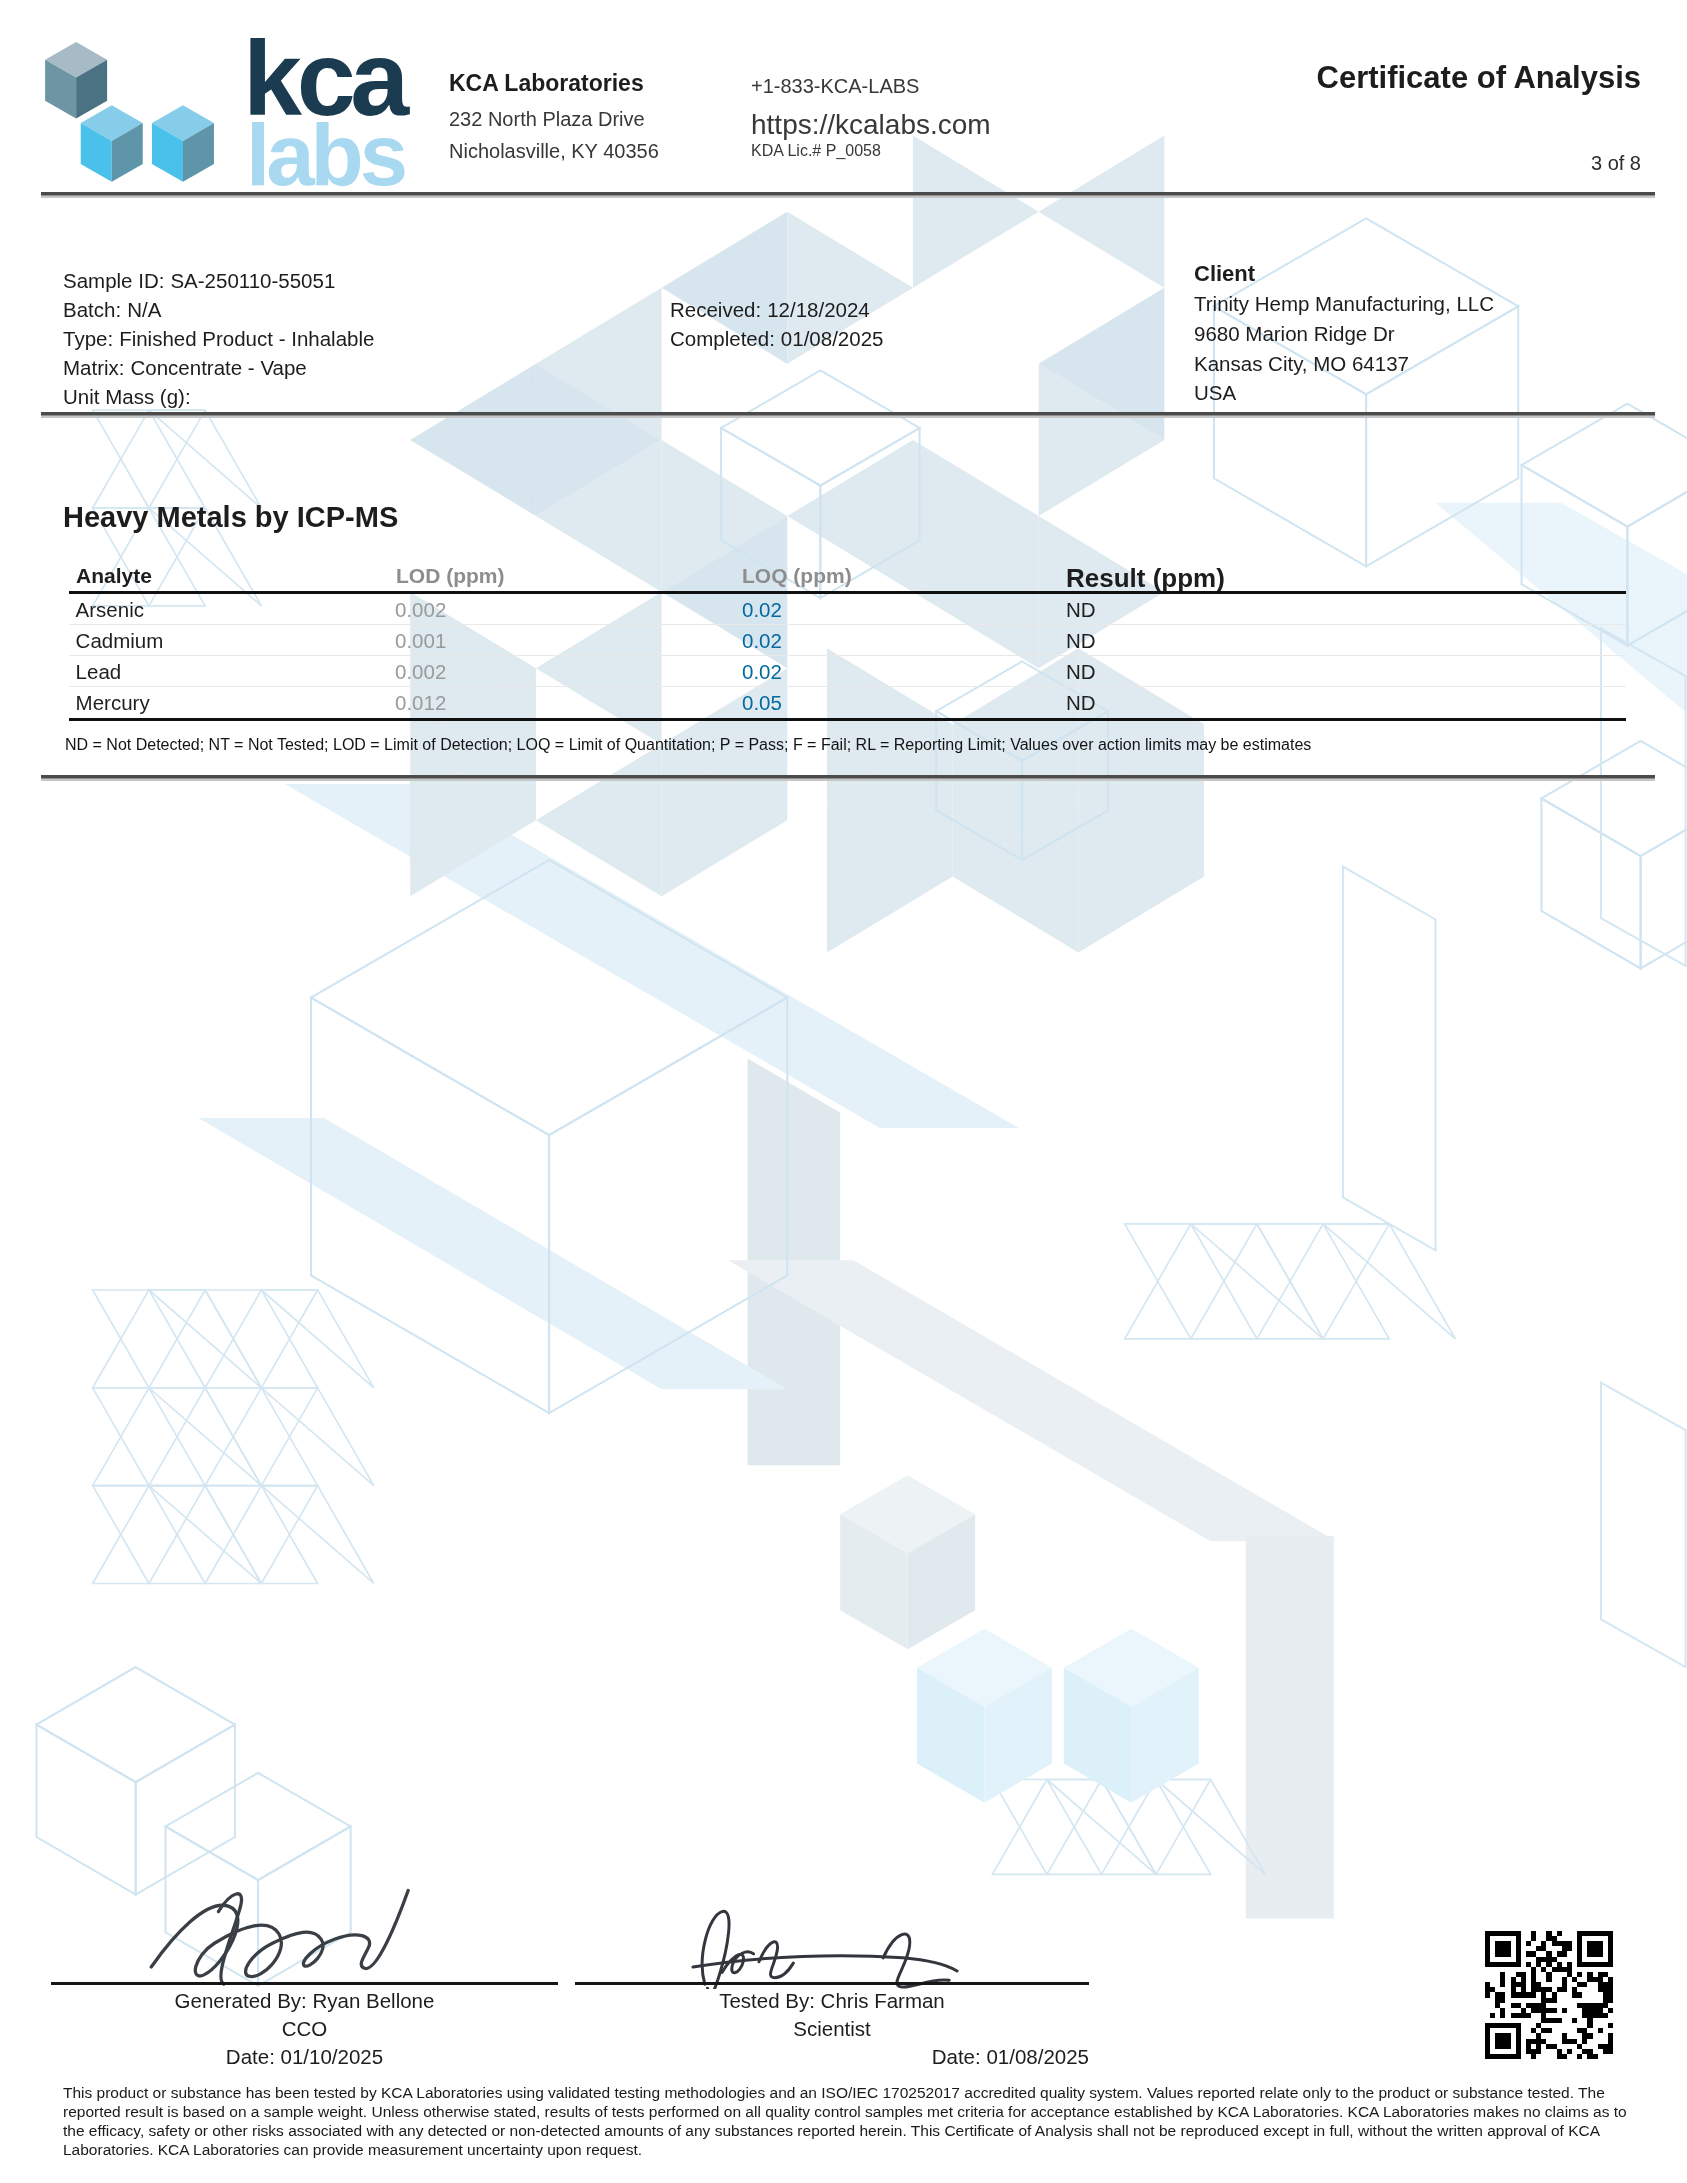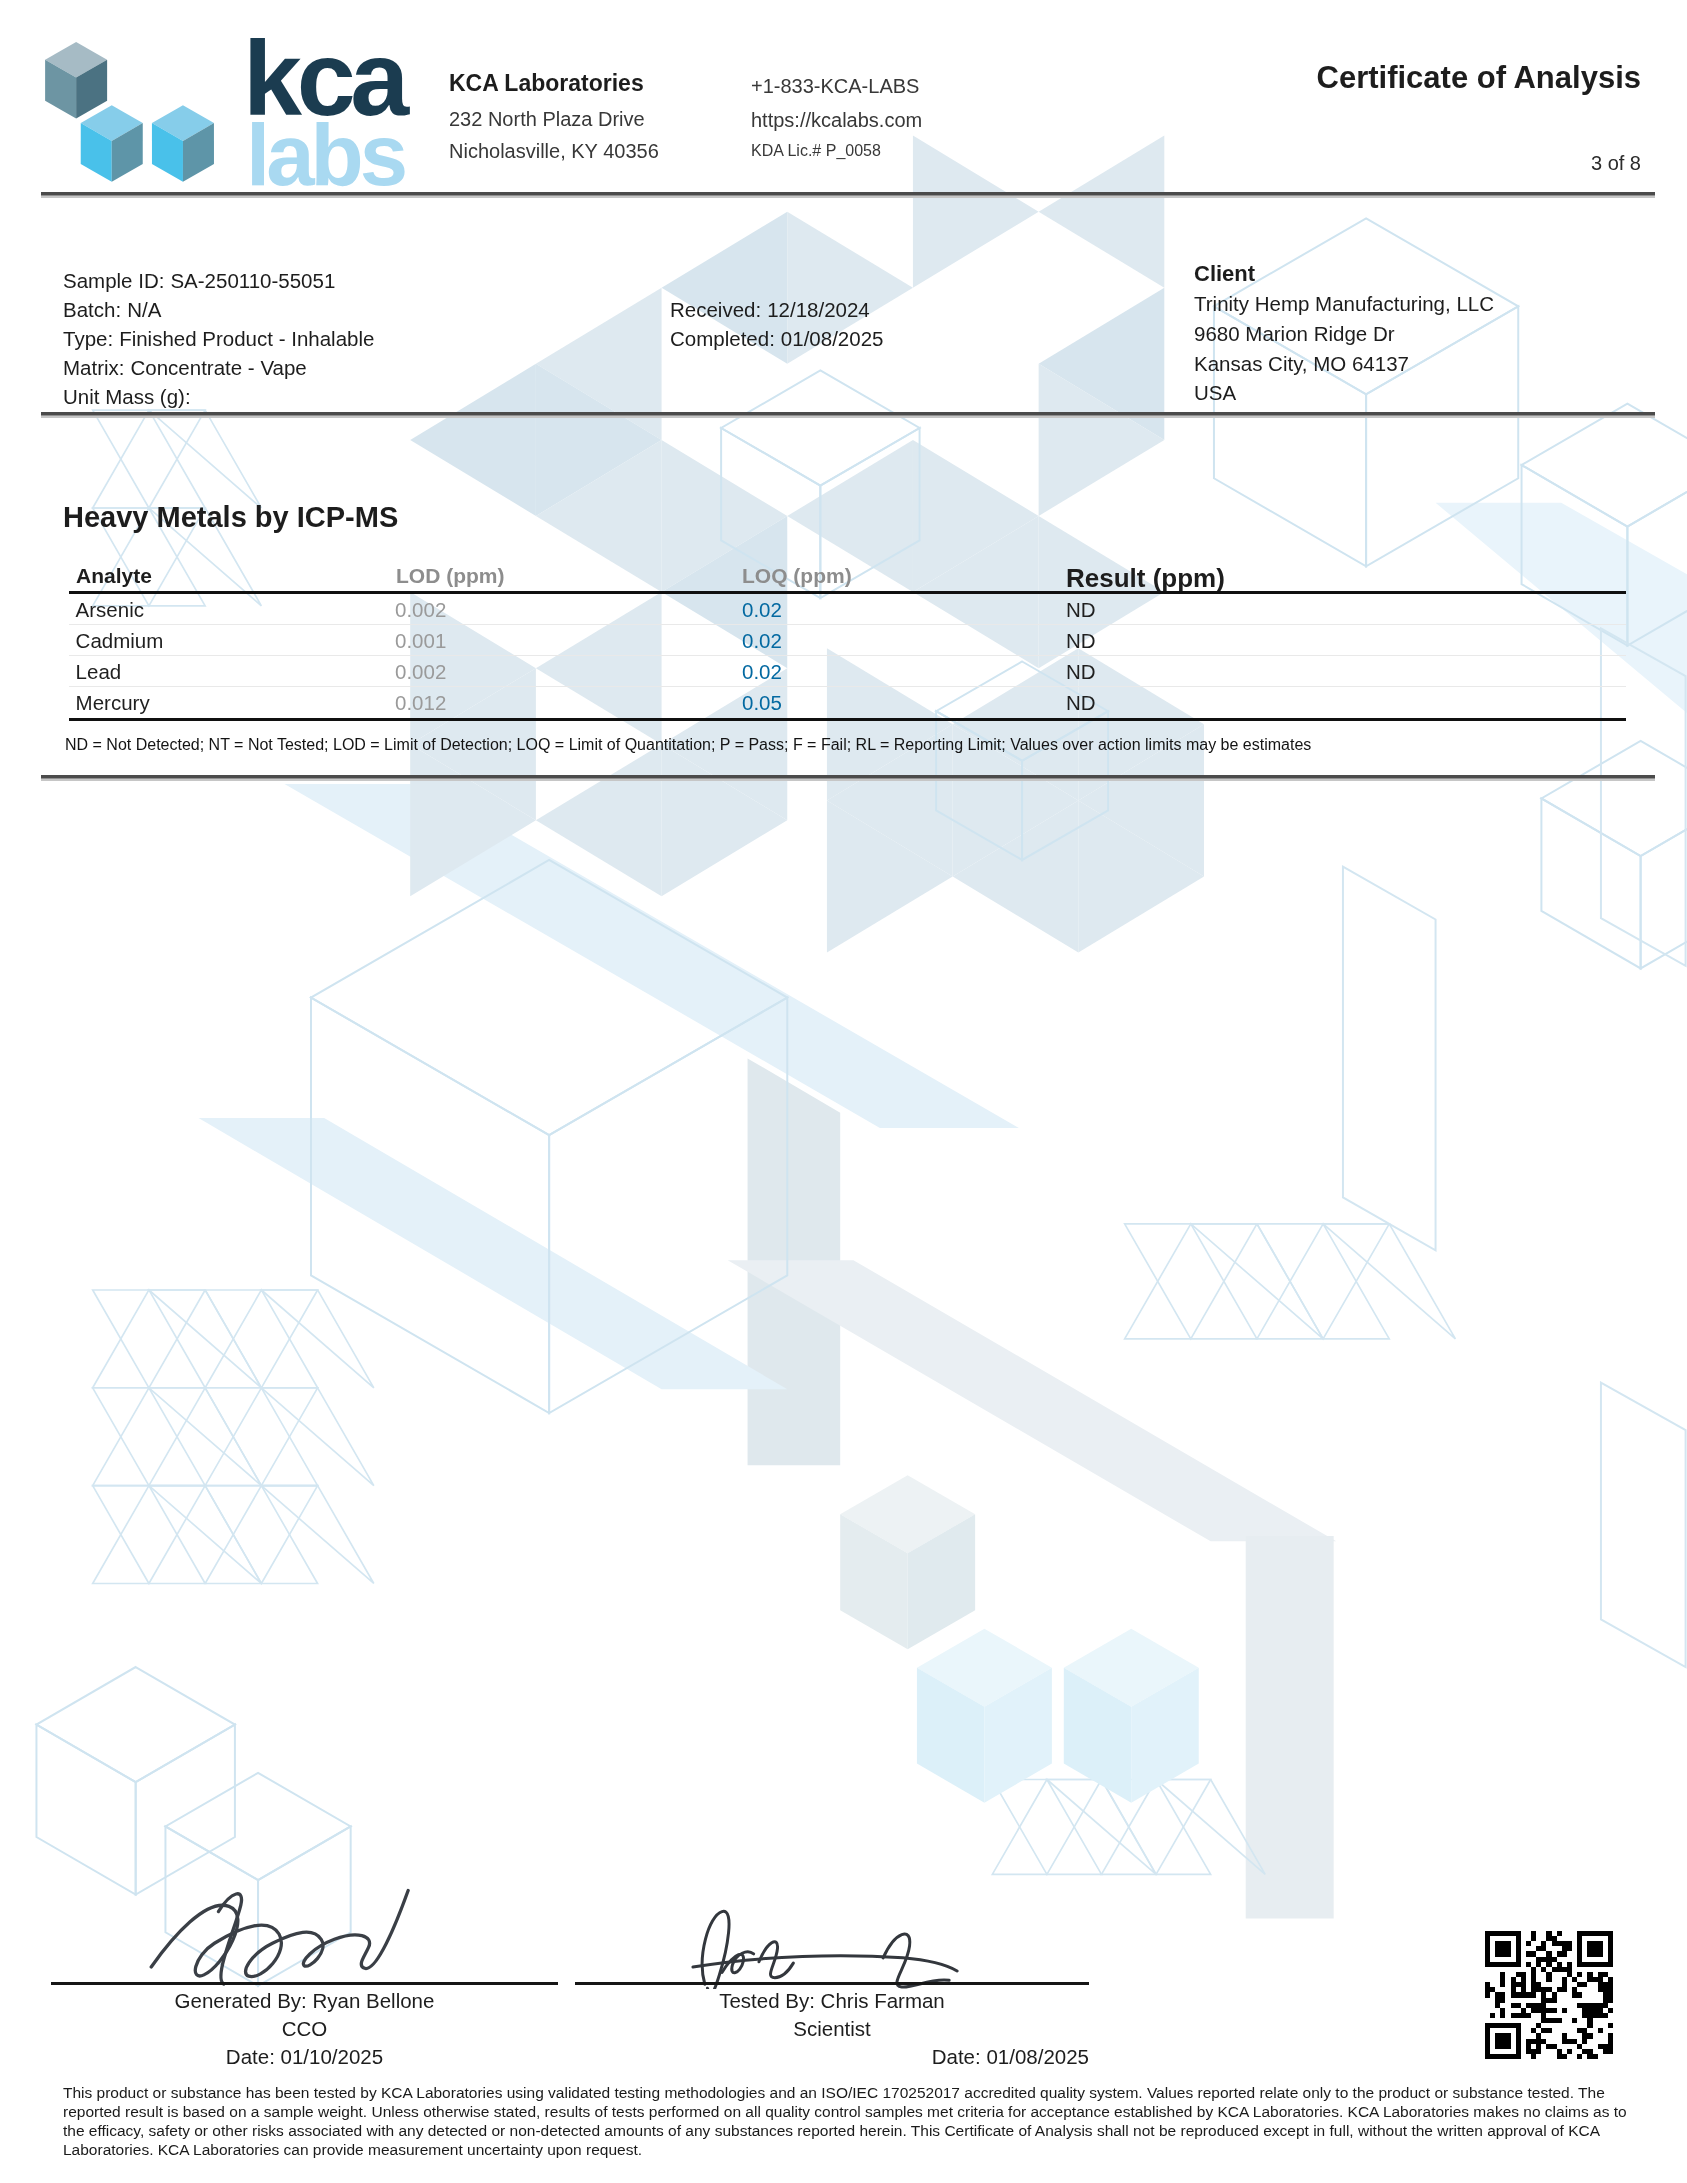--- a/index.html
+++ b/index.html
@@ -169,21 +169,21 @@
       </g>
     </svg>
     <div class="wm-kca">kca</div>
     <div class="wm-labs">labs</div>
 
     <div class="t b" style="left:449px;top:71px;font-size:23px;">KCA Laboratories</div>
     <div class="t" style="left:449px;top:108px;font-size:20px;color:#383838;">232 North Plaza Drive</div>
     <div class="t" style="left:449px;top:140px;font-size:20px;color:#383838;">Nicholasville, KY 40356</div>
 
     <div class="t" style="left:751px;top:75px;font-size:20px;color:#383838;">+1-833-KCA-LABS</div>
-    <div class="t" style="left:751px;top:109px;font-size:20px;color:#383838;">https://kcalabs.com</div>
+    <div class="t" style="left:751px;top:109px;font-size:28px;color:#383838;">https://kcalabs.com</div>
     <div class="t" style="left:751px;top:142px;font-size:16px;color:#383838;">KDA Lic.# P_0058</div>
 
     <div class="t b right" style="right:46px;top:61px;font-size:31px;">Certificate of Analysis</div>
     <div class="t right" style="right:46px;top:152px;font-size:20px;color:#2c2c2c;">3 of 8</div>
 
     <div class="divider" style="top:192px;"></div>
 
 
     <div class="t" style="left:63px;top:270px;font-size:20.5px;">
       <span>Sample ID:</span><span class="val">SA-250110-55051</span></div>

